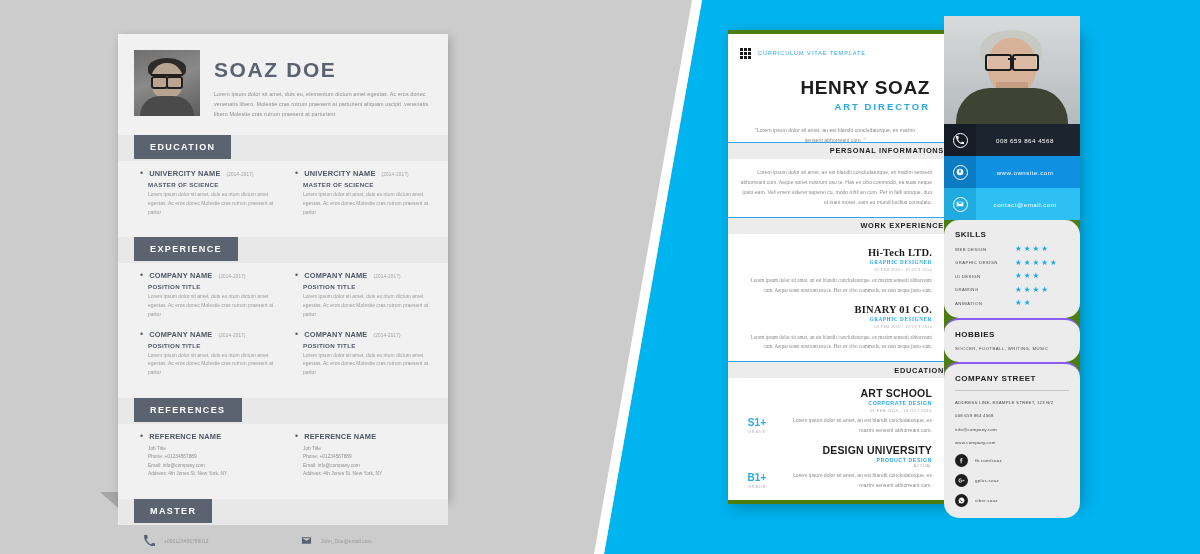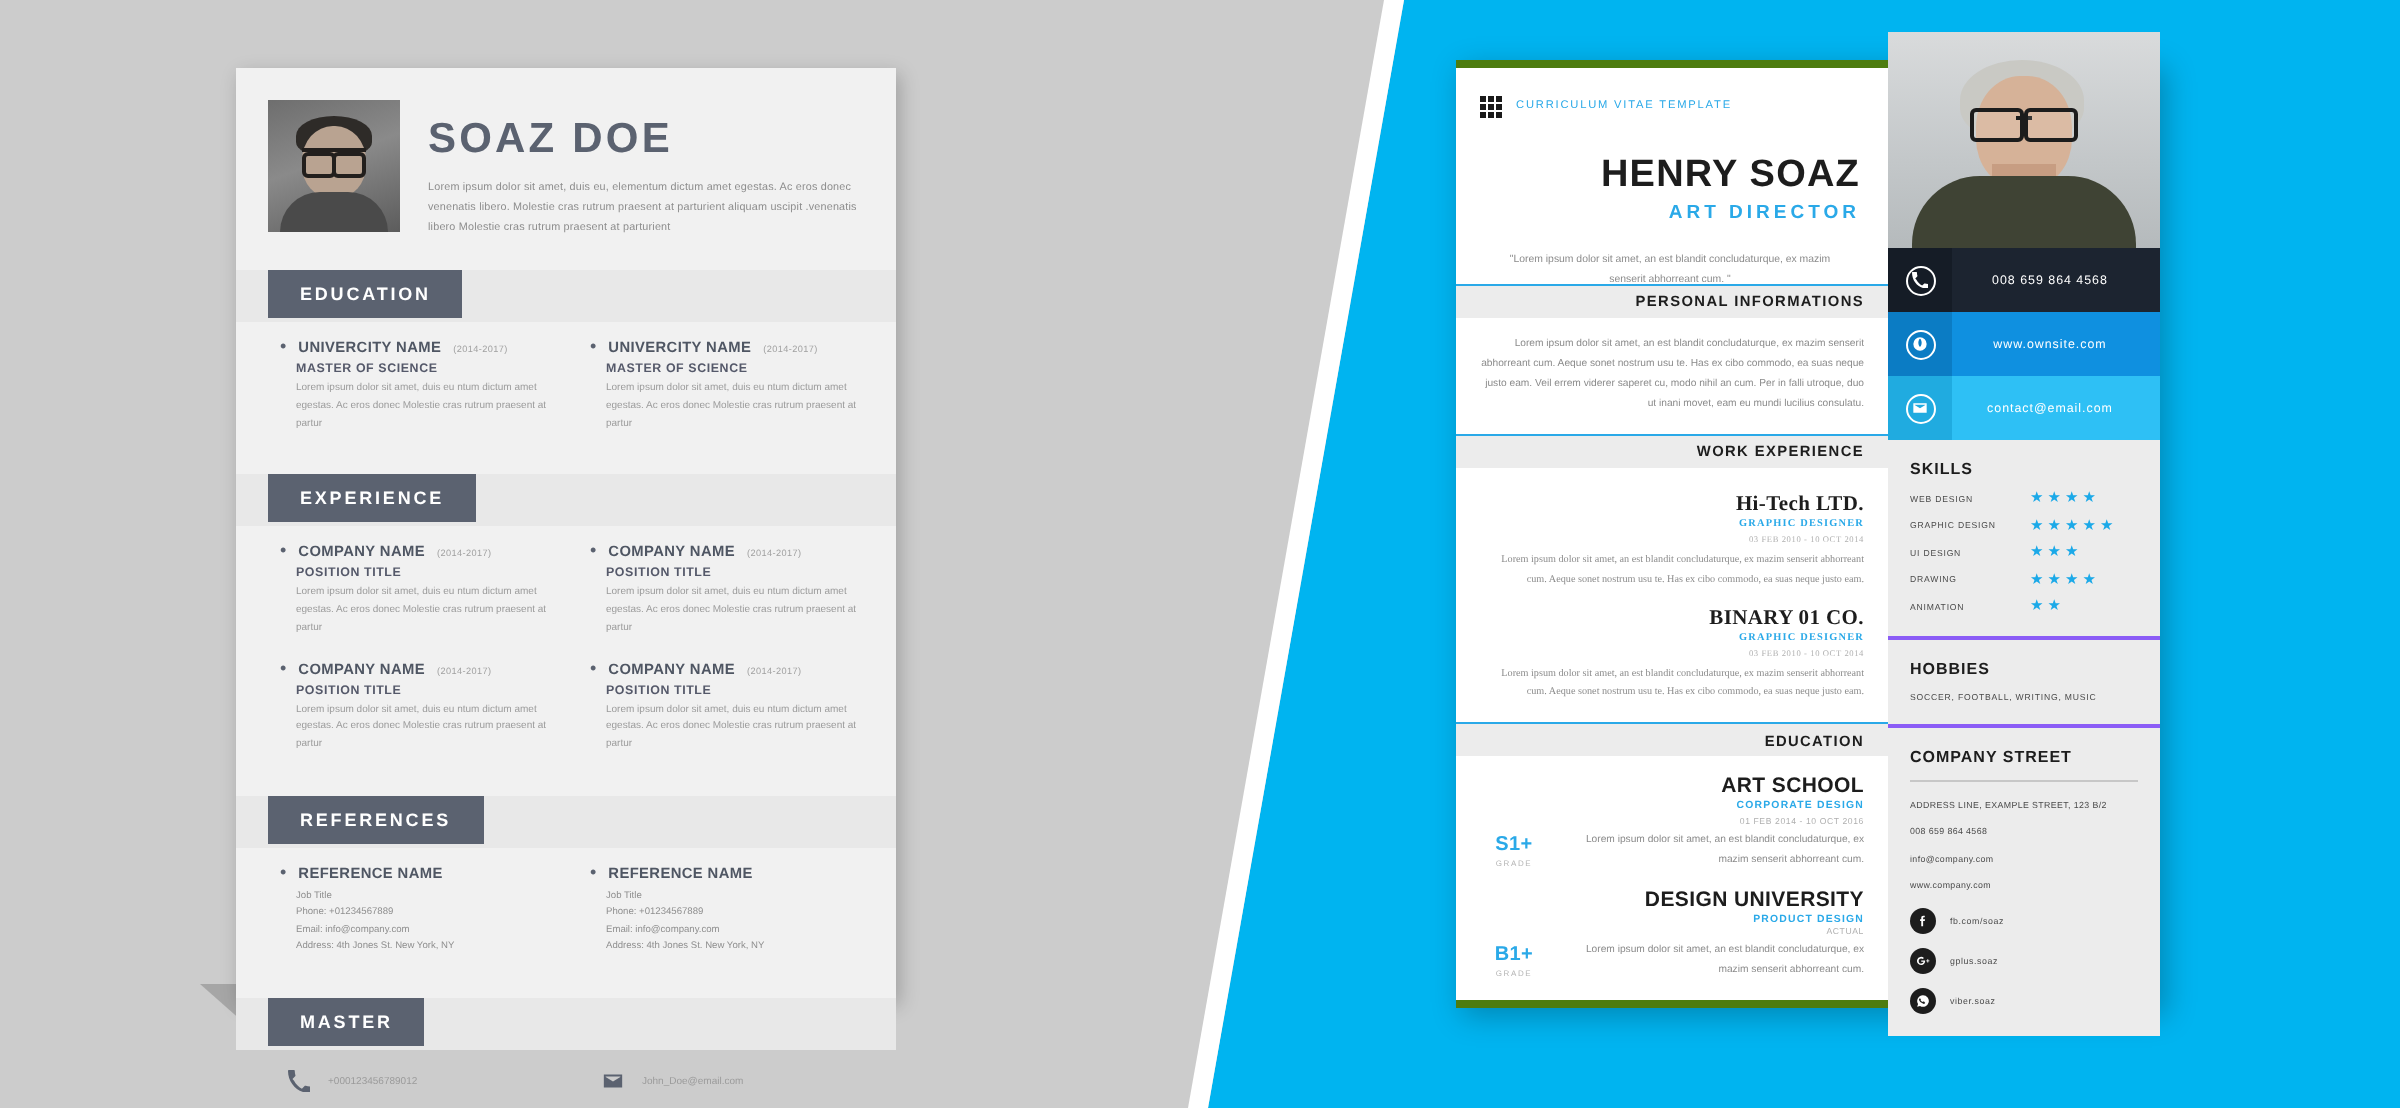--- a/index.html
+++ b/index.html
@@ -141,21 +141,20 @@
   }
   .r-quote {
     text-align: center; font-size: 5.2px; line-height: 1.9;
     color: #8b8b8b; margin-top: 14px; padding: 0 14px;
   }
 
   .r-sechead {
     background: #ececec; height: 17px;
     border-top: 1.4px solid #2aa9e8;
     display: flex; align-items: center; justify-content: flex-end;
-    padding-right: 12px;
     font-size: 7.4px; font-weight: bold; color: #1d1d1d; letter-spacing: .7px;
   }
   .r-body { padding: 9px 12px 9px 12px; }
   .r-para {
     font-size: 5.1px; line-height: 1.95; color: #8b8b8b;
     text-align: right;
   }
   .r-job { margin-top: 4px; font-family: Liberation Serif, serif; }
   .r-job-title { text-align: right; font-size: 10.5px; font-weight: bold; color: #1d1d1d; letter-spacing: .2px; }
   .r-job-role { text-align: right; font-size: 5.2px; font-weight: bold; color: #2aa9e8; letter-spacing: .6px; margin-top: 1px; }
@@ -199,21 +198,21 @@
   .r-cbar .r-ci .ring { width:15px;height:15px;border:1.4px solid #fff;border-radius:50%;display:flex;align-items:center;justify-content:center; }
   .r-cbar .r-ci .ring svg { width: 8px; height: 8px; }
   .r-cbar .r-ctxt { flex: 1; text-align: center; color: #ffffff; font-size: 6.2px; letter-spacing: .5px; padding-right: 6px; }
   .bar-dark  { background: #1c2430; }
   .bar-dark .r-ci { background: #151c26; }
   .bar-mid   { background: #0f90e0; }
   .bar-mid .r-ci { background: #0b7cc4; }
   .bar-light { background: #2ec0f5; }
   .bar-light .r-ci { background: #20abe0; }
 
-  .r-panel { background: #ececec; padding: 10px 11px 11px 11px; }
+  .r-panel { background: #ececec; padding: 10px 11px 11px 11px; border-radius: 15px; }
   .r-panel + .r-panel { border-top: 2px solid #8b5cf6; }
   .r-ptitle { font-size: 8px; font-weight: bold; color: #1d1d1d; letter-spacing: .5px; }
   .r-skill { display: flex; align-items: center; margin-top: 6px; }
   .r-sk-label { flex: 1; font-size: 4.3px; color: #4a4a4a; letter-spacing: .4px; }
   .r-stars { display: flex; gap: 2px; width: 54px; }
   .r-star { color: #1ba9e8; font-size: 7.5px; line-height: 1; }
   .r-hob { font-size: 4.3px; color: #4a4a4a; letter-spacing: .4px; margin-top: 7px; }
 
   .r-rule { height: 1px; background: #c7c7c7; margin: 7px 0 8px 0; }
   .r-cc-line { font-size: 4.4px; color: #4a4a4a; line-height: 1.7; margin-bottom: 6px; letter-spacing: .2px; }

